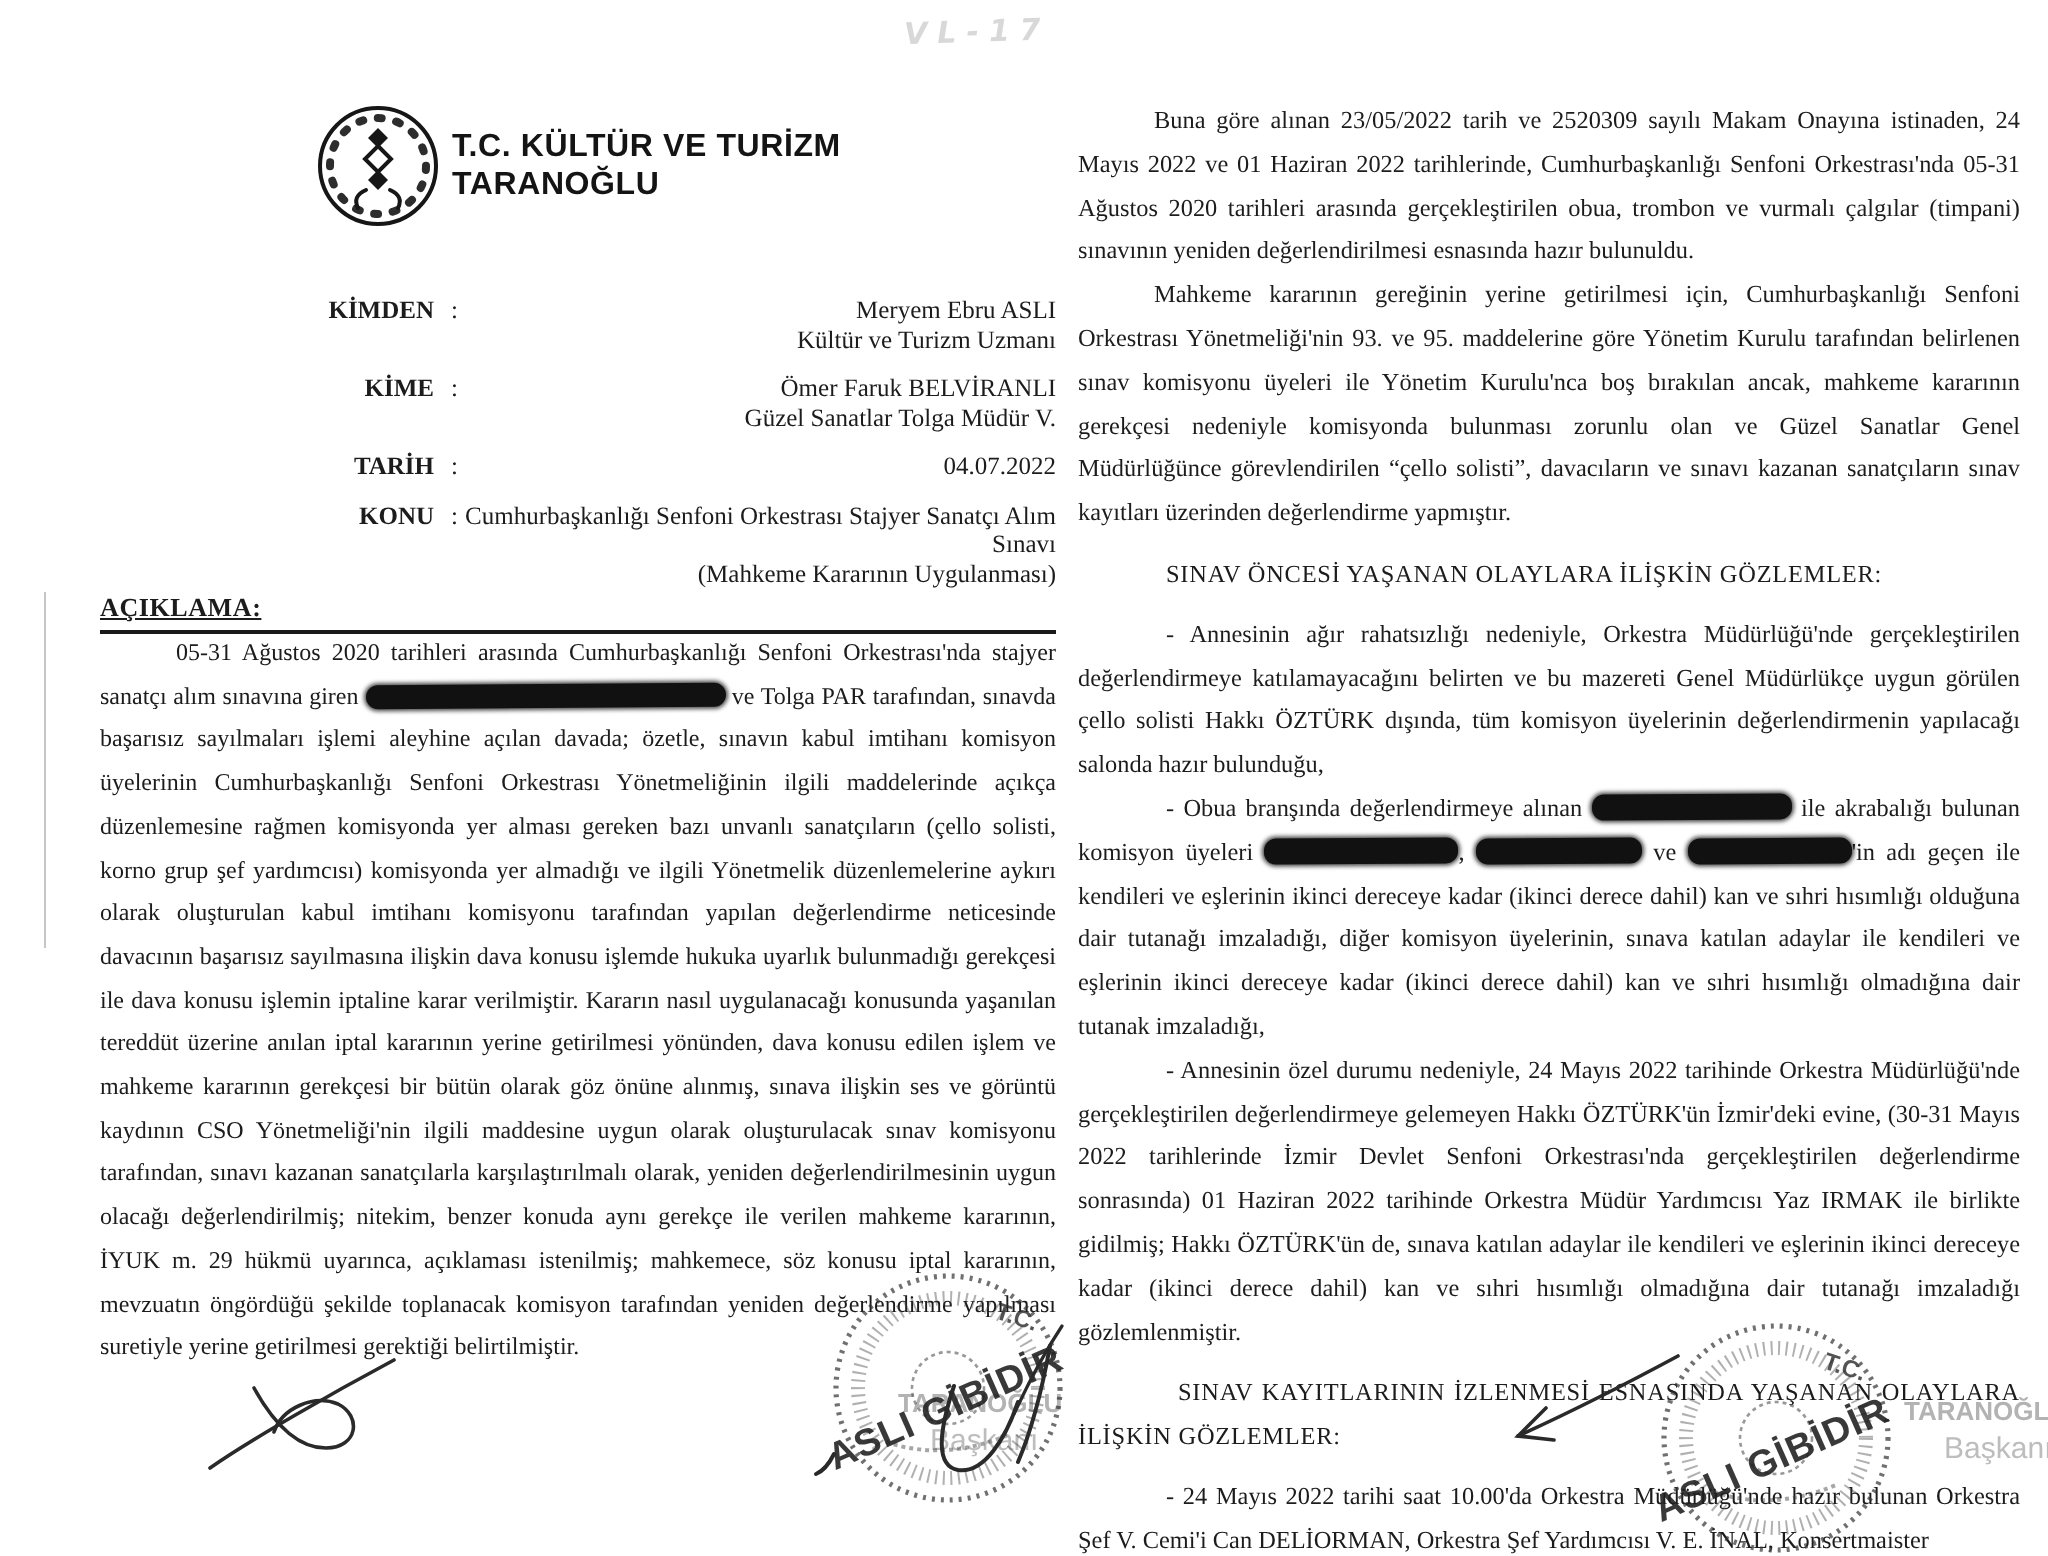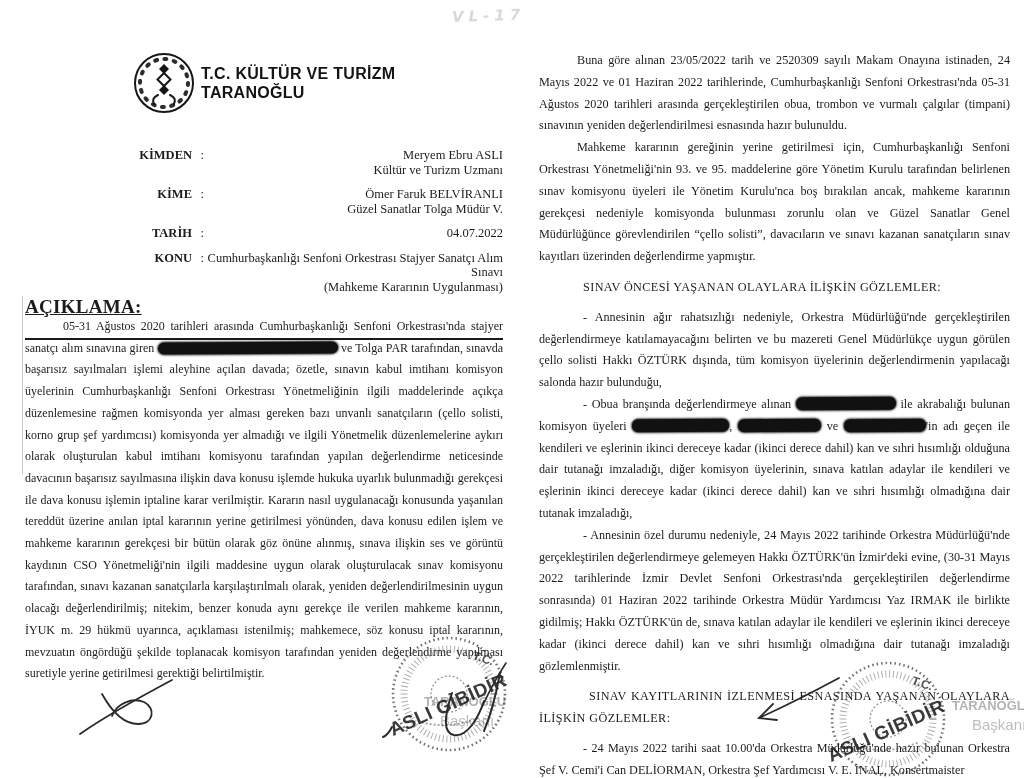--- a/index.html
+++ b/index.html
@@ -12,42 +12,42 @@
   .abs{position:absolute;}
   
   .top-mark{
     left:452px;top:6px;width:120px;
     font-family:"DejaVu Sans",sans-serif;
     font-size:15px;letter-spacing:5px;color:#d2d2d2;
     transform:rotate(-2deg);font-style:italic;font-weight:bold;opacity:.85;
   }
   
   .page{position:absolute;top:42px;}
-  .page-left{left:25px;width:478px;height:736px;}
+  .page-left{left:50px;width:478px;height:736px;}
   .page-right{left:537px;width:473px;height:736px;}
 
   
   .letterhead{position:absolute;top:6px;left:0;height:80px;width:100%;}
   .logo{position:absolute;left:108px;top:4px;}
   .ministry{
     position:absolute;left:176px;top:16px;
     font-family:"Liberation Sans","DejaVu Sans",sans-serif;
     font-weight:800;font-size:16px;line-height:19px;color:#141414;letter-spacing:.3px;
   }
   
   .meta{position:absolute;top:106px;left:32px;right:0;font-size:12.5px;line-height:14.5px;text-align:right;}
   .meta-row{display:flex;margin-bottom:10px;}
   .m-label{width:135px;font-weight:bold;}
   .m-colon{width:12px;}
   .m-val{flex:1;}
   
   .aciklama{
     position:absolute;top:254px;left:0;right:0;
-    border-bottom:2px solid #1a1a1a;padding-bottom:20px;
-    font-weight:bold;font-size:19px;letter-spacing:.3px;
+    border-bottom:2px solid #1a1a1a;padding-bottom:3px;
+    font-weight:bold;font-size:13px;letter-spacing:.3px;
   }
   .aciklama span{text-decoration:underline;}
   .body-par{
     position:absolute;top:274px;left:0;right:0;
     font-size:12px;line-height:21.7px;text-align:justify;text-indent:38px;
     margin:0;
   }
   
   .rflow{position:absolute;top:8px;left:2px;right:0;font-size:12.2px;line-height:21.8px;}
   .rflow p{margin:0;text-align:justify;}

